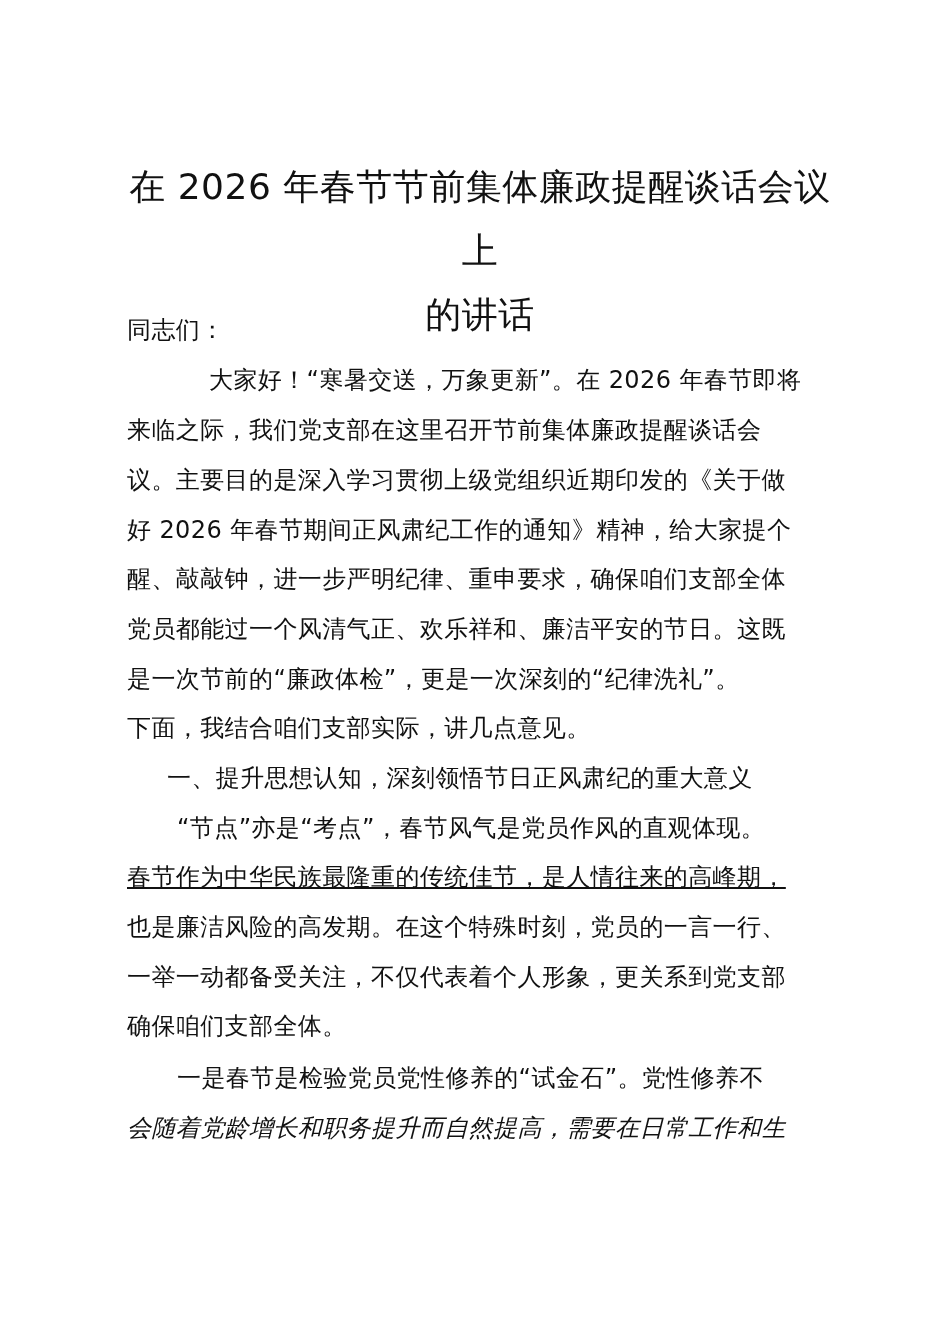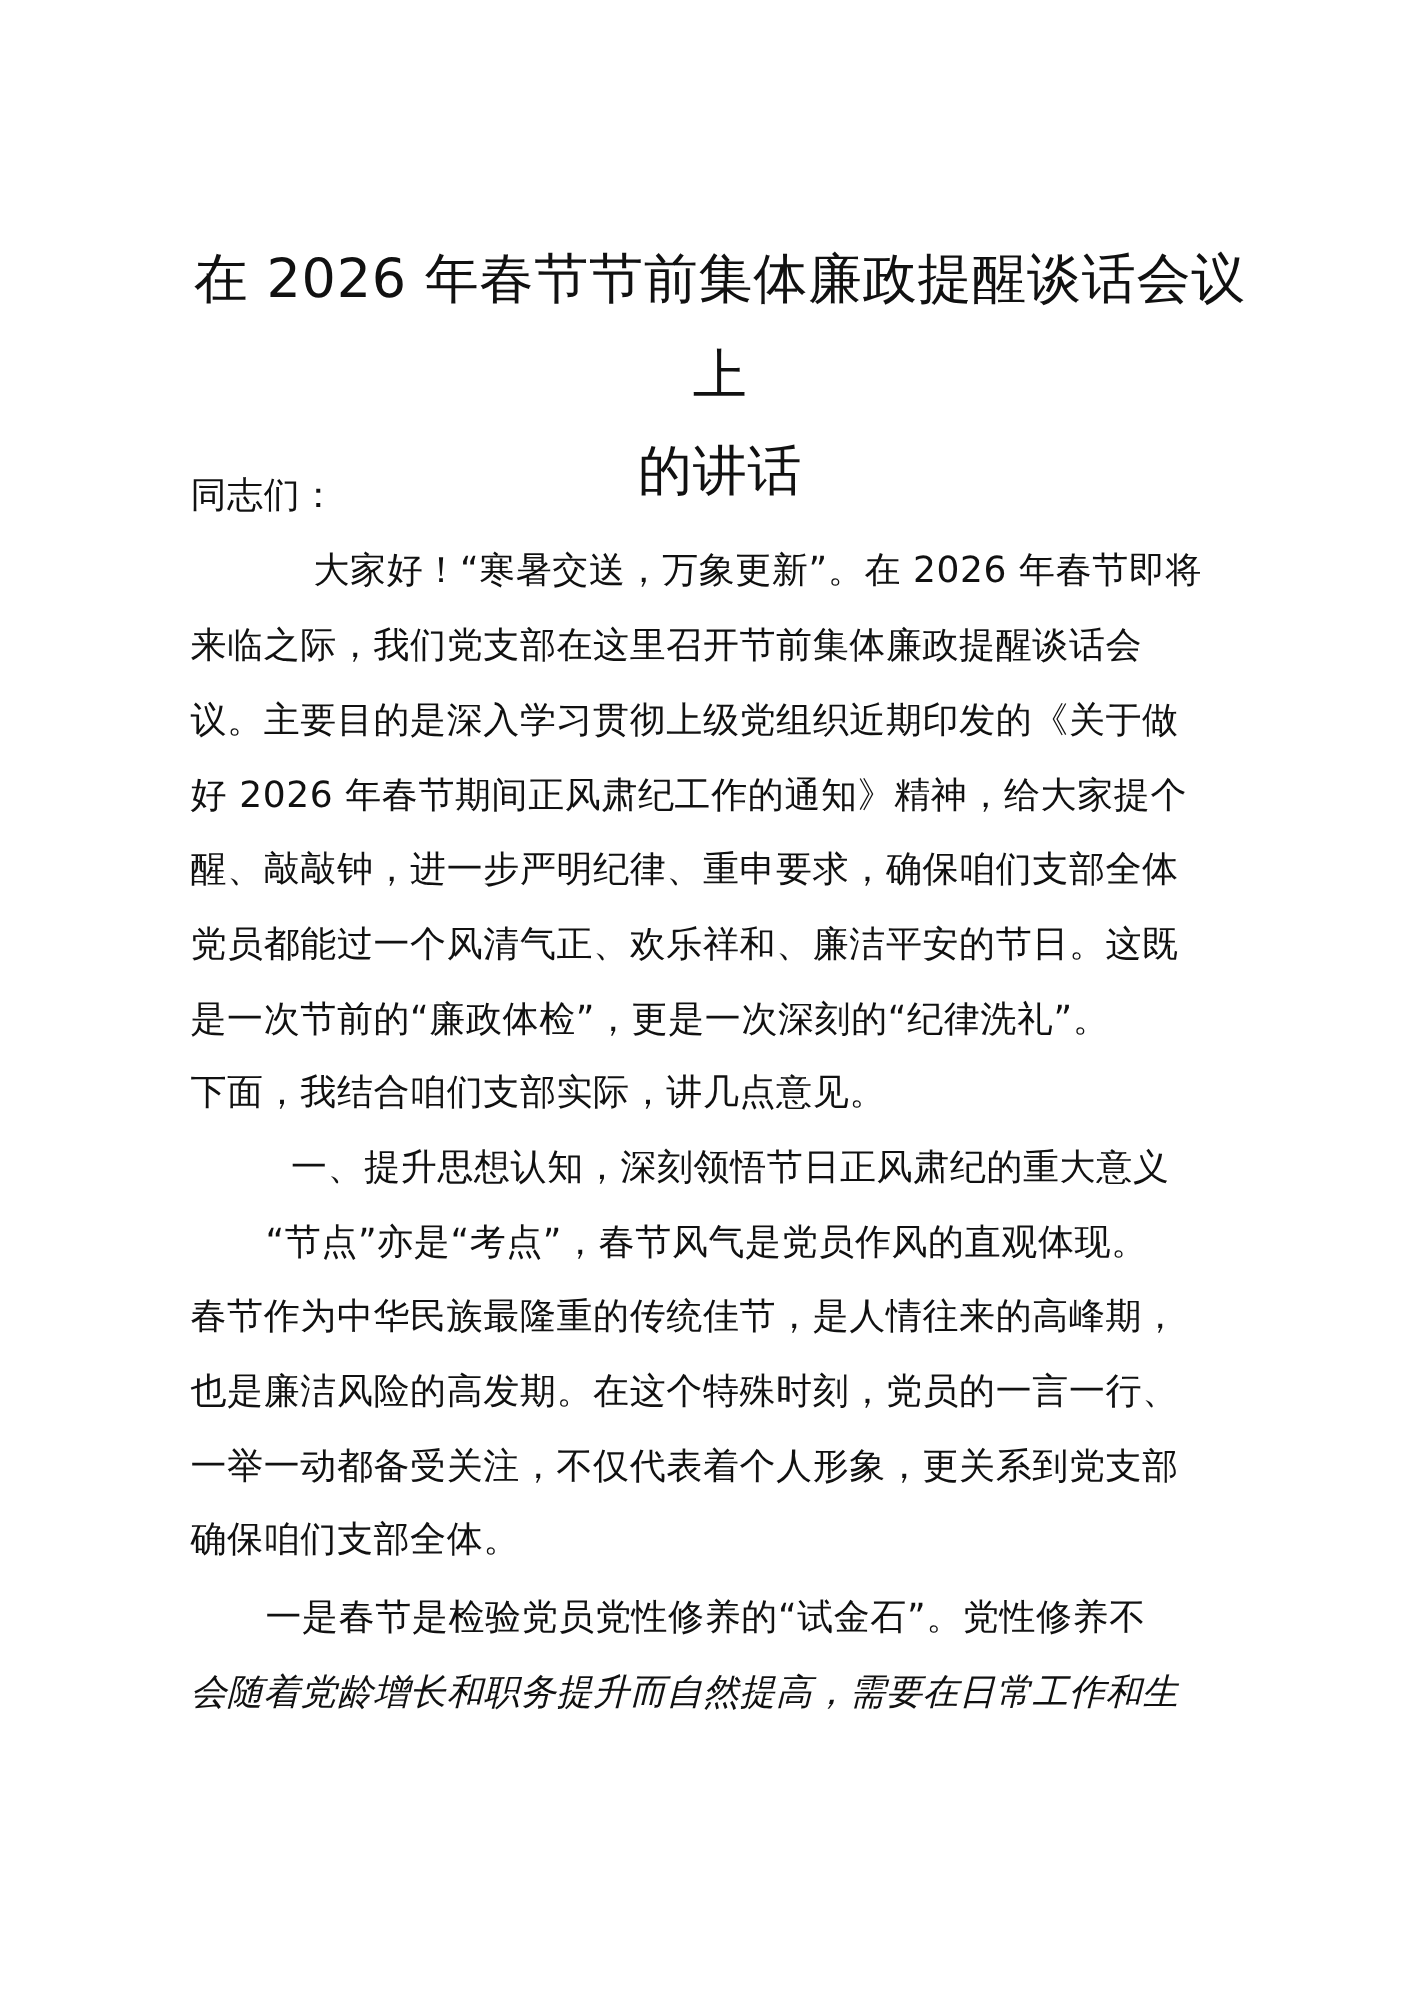--- a/index.html
+++ b/index.html
@@ -24,23 +24,23 @@
 
   <div class="line" style="top:364px; left:50px;margin-left:32px;">大家好！“寒暑交送，万象更新”。在 2026 年春节即将</div>
   <div class="line" style="top:414px;">来临之际，我们党支部在这里召开节前集体廉政提醒谈话会</div>
   <div class="line" style="top:464px;">议。主要目的是深入学习贯彻上级党组织近期印发的《关于做</div>
   <div class="line" style="top:514px;">好 2026 年春节期间正风肃纪工作的通知》精神，给大家提个</div>
   <div class="line" style="top:563px;">醒、敲敲钟，进一步严明纪律、重申要求，确保咱们支部全体</div>
   <div class="line" style="top:613px;">党员都能过一个风清气正、欢乐祥和、廉洁平安的节日。这既</div>
   <div class="line" style="top:663px;">是一次节前的“廉政体检”，更是一次深刻的“纪律洗礼”。</div>
   <div class="line" style="top:712px;">下面，我结合咱们支部实际，讲几点意见。</div>
 
-  <div class="line" style="top:762px; left:67px;">一、提升思想认知，深刻领悟节日正风肃纪的重大意义</div>
+  <div class="line" style="top:762px; left:40px;">一、提升思想认知，深刻领悟节日正风肃纪的重大意义</div>
 
   <div class="line" style="top:812px; left:50px;">“节点”亦是“考点”，春节风气是党员作风的直观体现。</div>
-  <div class="line" style="top:861px;">春节作为中华民族最隆重的传统佳节，是人情往来的高峰期，</div>
+  <div class="line" style="top:861px;text-decoration:underline;">春节作为中华民族最隆重的传统佳节，是人情往来的高峰期，</div>
   <div class="line" style="top:911px;">也是廉洁风险的高发期。在这个特殊时刻，党员的一言一行、</div>
   <div class="line" style="top:961px;">一举一动都备受关注，不仅代表着个人形象，更关系到党支部</div>
   <div class="line" style="top:1010px;">确保咱们支部全体。</div>
 
   <div class="line" style="top:1062px; left:50px;">一是春节是检验党员党性修养的“试金石”。党性修养不</div>
   <div class="line" style="top:1112px;font-style:italic;">会随着党龄增长和职务提升而自然提高，需要在日常工作和生</div>
 </div>
 
 </body></html>

